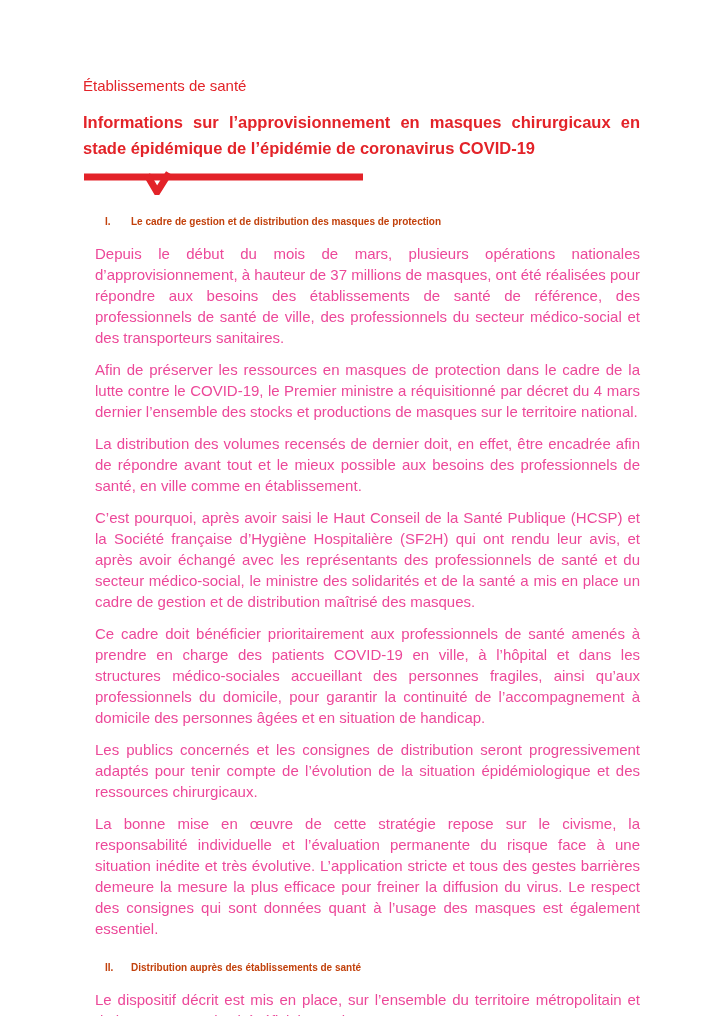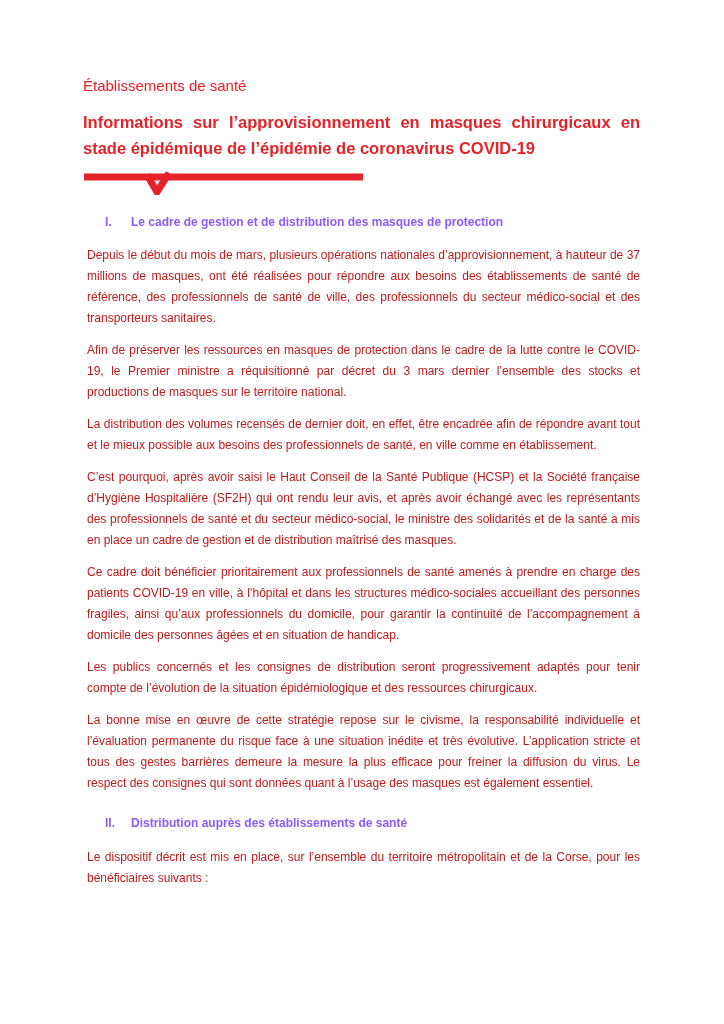--- a/index.html
+++ b/index.html
@@ -30,40 +30,40 @@
     font-size: 16.5px;
     line-height: 26px;
     text-align: justify;
     margin: 12px 0 10px 0;
   }
   .title-rule {
     display: block;
     margin: 0 0 0 0;
   }
   .sec-heading {
-    color: #8b5cf6;
+    color: #c2410c;
     font-weight: bold;
-    font-size: 12px;
+    font-size: 10px;
     line-height: 1.3;
     margin: 20px 0 15px 0;
     padding-left: 22px;
   }
   .sec-heading .sec-num {
     display: inline-block;
     min-width: 26px;
   }
   .sec-heading.second {
     margin-top: 22px;
   }
   p.body-par {
-    color: #b91c1c;
-    font-size: 12px;
+    color: #ec4899;
+    font-size: 15px;
     line-height: 21px;
     text-align: justify;
-    margin: 0 0 11px 4px;
+    margin: 0 0 11px 12px;
   }
   p.intro-par {
     margin-bottom: 6px;
   }
 </style>
 </head>
 <body>
 
 <div class="page">
 
@@ -74,21 +74,21 @@
   <svg class="title-rule" width="281" height="24" viewBox="0 0 281 24" aria-hidden="true">
     <line x1="1" y1="6" x2="280" y2="6" stroke="#e32329" stroke-width="7"></line>
     <path d="M64 4 L74 21 L86 2" fill="none" stroke="#e32329" stroke-width="7" stroke-linejoin="miter"></path>
   </svg>
 
   <h2 class="sec-heading">
     <span class="sec-num">I.</span><span>Le cadre de gestion et de distribution des masques de protection</span>
   </h2>
 
   <p class="body-par">Depuis le début du mois de mars, plusieurs opérations nationales d’approvisionnement,  à hauteur de 37 millions de masques, ont été réalisées pour répondre aux besoins des établissements de santé de référence, des professionnels de santé de ville, des professionnels du secteur médico-social et des transporteurs sanitaires.</p>
-  <p class="body-par">Afin de préserver les ressources en masques de protection dans le cadre de la lutte contre le COVID-19, le Premier ministre a réquisitionné par décret du 3 mars dernier l’ensemble des stocks et productions de masques sur le territoire national.</p>
+  <p class="body-par">Afin de préserver les ressources en masques de protection dans le cadre de la lutte contre le COVID-19, le Premier ministre a réquisitionné par décret du 4 mars dernier l’ensemble des stocks et productions de masques sur le territoire national.</p>
   <p class="body-par">La distribution des volumes recensés de dernier doit, en effet, être encadrée afin de répondre avant tout et le mieux possible aux besoins des professionnels de santé, en ville comme en établissement.</p>
   <p class="body-par">C’est pourquoi, après avoir saisi le Haut Conseil de la Santé Publique (HCSP) et la Société française d’Hygiène Hospitalière (SF2H) qui ont rendu leur avis, et après avoir échangé avec les représentants des professionnels de santé et du secteur médico-social, le ministre des solidarités et de la santé a mis en place un cadre de gestion et de distribution maîtrisé des masques.</p>
   <p class="body-par">Ce cadre doit bénéficier prioritairement aux professionnels de santé amenés à prendre en charge des patients COVID-19 en ville, à l’hôpital et dans les structures médico-sociales accueillant des personnes fragiles, ainsi qu’aux professionnels du domicile, pour garantir la continuité de l’accompagnement à domicile des personnes âgées et en situation de handicap.</p>
   <p class="body-par">Les publics concernés et les consignes de distribution seront progressivement adaptés pour tenir compte de l’évolution de la situation épidémiologique et des ressources chirurgicaux.</p>
   <p class="body-par">La bonne mise en œuvre de cette stratégie repose sur le civisme, la responsabilité individuelle et l’évaluation permanente du risque face à une situation inédite et très évolutive. L’application stricte et tous des gestes barrières demeure la mesure la plus efficace pour freiner la diffusion du virus. Le respect des consignes qui sont données quant à l’usage des masques est également essentiel.</p>
 
   <h2 class="sec-heading second">
     <span class="sec-num">II.</span><span>Distribution auprès des établissements de santé</span>
   </h2>
 

